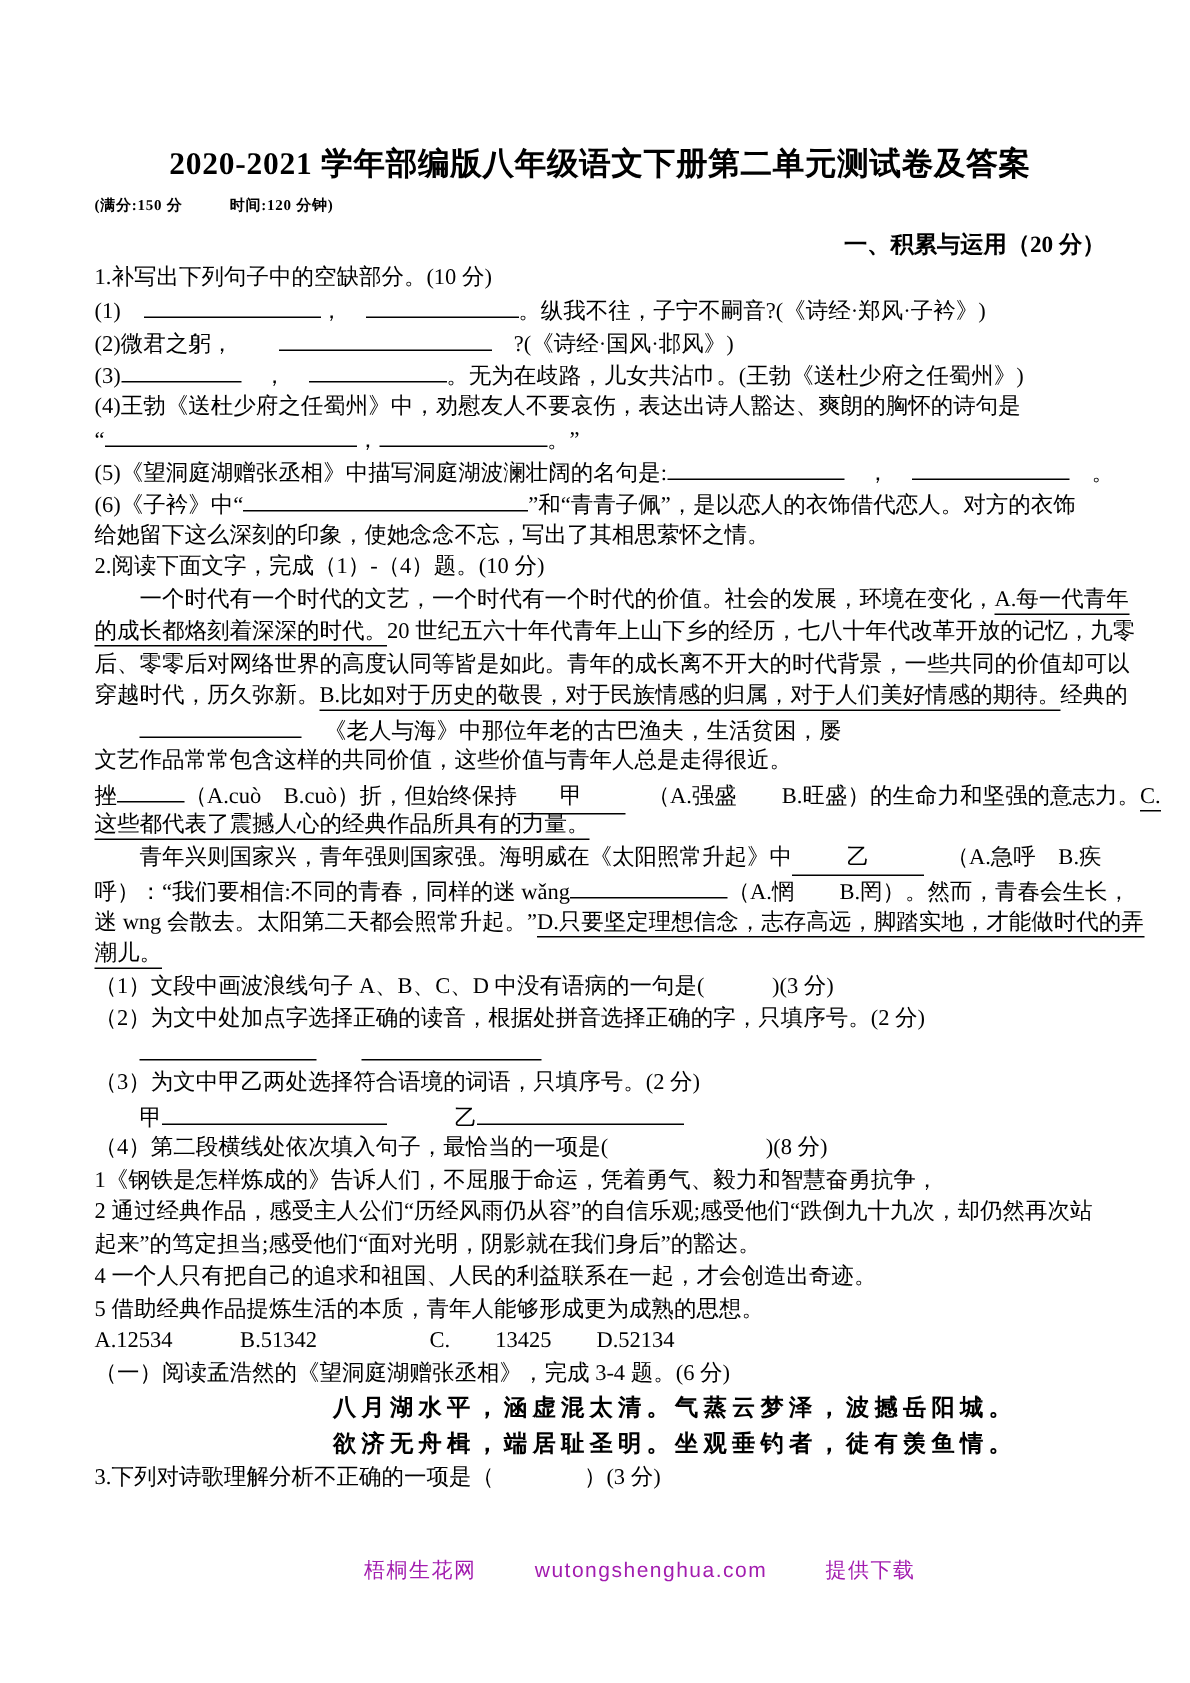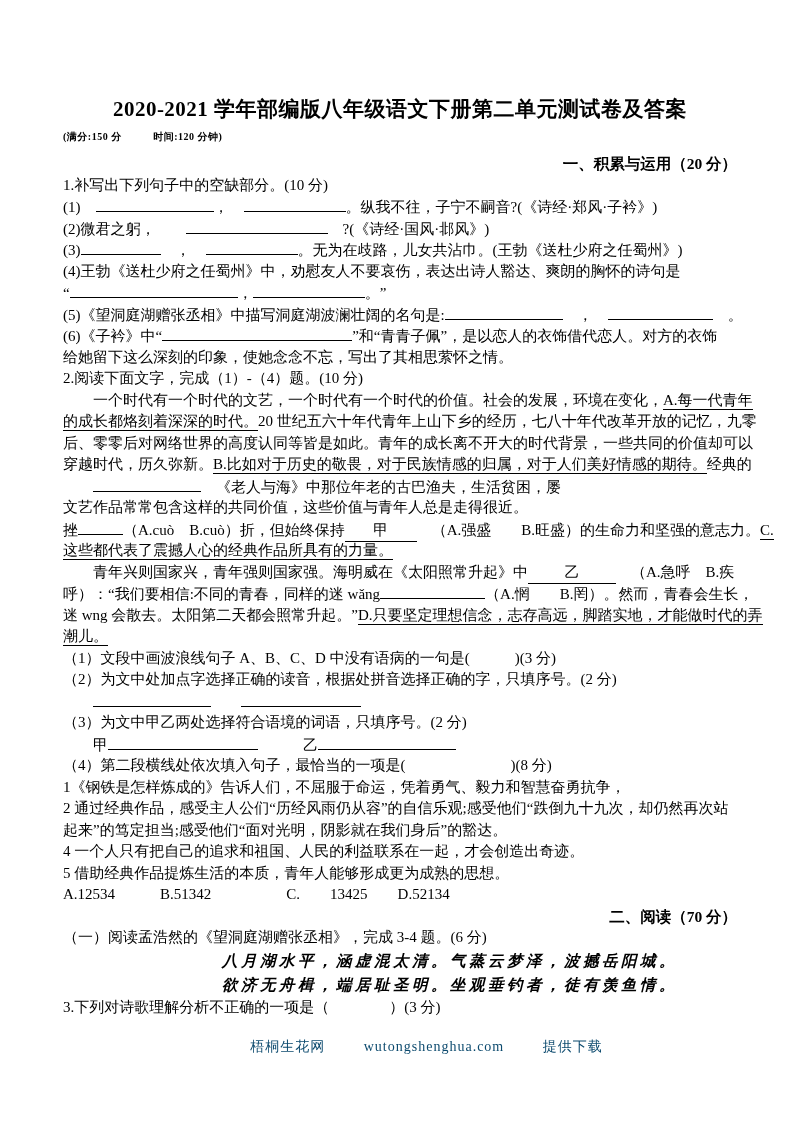--- a/index.html
+++ b/index.html
@@ -8,28 +8,28 @@
     position:relative;width:793px;height:1074px;background:#fff;color:#000;
     font-family:"Liberation Serif","DejaVu Serif",serif;
   }
   .content{position:absolute;left:63px;top:95px;width:674px;}
   .title{text-align:center;font-size:21px;font-weight:bold;letter-spacing:0.5px;white-space:nowrap;}
   .subtitle{text-align:left;font-size:10px;font-weight:bold;margin-top:7px;letter-spacing:0.5px;}
   .doc-lines{margin-top:9px;font-size:15px;}
   .line{line-height:21.5px;height:21.5px;white-space:nowrap;}
   .line.h{font-weight:bold;font-size:15.5px;text-align:right;}
   .line.indent{padding-left:30px;}
-  .line.poem{text-align:center;padding-left:100px;font-weight:bold;letter-spacing:3.5px;font-size:15.5px;height:24px;line-height:24px;font-style:italic;}
+  .line.poem{text-align:center;padding-left:100px;font-weight:bold;letter-spacing:3.5px;font-size:15.5px;height:24px;line-height:24px;}
   .tseg{}
   .useg{border-bottom:1px solid #000;padding-bottom:1px;}
   .blank{display:inline-block;border-bottom:1px solid #000;height:15px;vertical-align:baseline;}
   .label-blank{display:inline-block;border-bottom:1px solid #000;text-align:center;height:auto;vertical-align:baseline;}
   .footer{
     position:absolute;left:0;top:1038px;width:100%;text-align:center;
-    font-family:Liberation Serif, serif;font-size:14px;color:#0c4a6e;
+    font-family:Liberation Sans, sans-serif;font-size:14px;color:#a21caf;
     padding-left:60px;box-sizing:border-box;letter-spacing:1px;
   }
   .footer span{margin:0 17px;}
 </style>
 </head>
 <body>
 
 <div class="page">
   <div class="content">
     <div class="title">2020-2021 学年部编版八年级语文下册第二单元测试卷及答案</div>
@@ -63,21 +63,20 @@
         <div class="line indent"><span class="blank" style="width: 118px;"></span><span class="tseg">　　</span><span class="blank" style="width: 120px;"></span></div>
         <div class="line"><span class="tseg">（3）为文中甲乙两处选择符合语境的词语，只填序号。(2 分)</span></div>
         <div class="line"><span class="tseg">　　甲</span><span class="blank" style="width: 150px;"></span><span class="tseg">　　　乙</span><span class="blank" style="width: 138px;"></span></div>
         <div class="line"><span class="tseg">（4）第二段横线处依次填入句子，最恰当的一项是(　　　　　　　)(8 分)</span></div>
         <div class="line"><span class="tseg">1《钢铁是怎样炼成的》告诉人们，不屈服于命运，凭着勇气、毅力和智慧奋勇抗争，</span></div>
         <div class="line"><span class="tseg">2 通过经典作品，感受主人公们“历经风雨仍从容”的自信乐观;感受他们“跌倒九十九次，却仍然再次站</span></div>
         <div class="line"><span class="tseg">起来”的笃定担当;感受他们“面对光明，阴影就在我们身后”的豁达。</span></div>
         <div class="line"><span class="tseg">4 一个人只有把自己的追求和祖国、人民的利益联系在一起，才会创造出奇迹。</span></div>
         <div class="line"><span class="tseg">5 借助经典作品提炼生活的本质，青年人能够形成更为成熟的思想。</span></div>
         <div class="line"><span class="tseg">A.12534　　　B.51342　　　　　C.　　13425　　D.52134</span></div>
-        <div class="line h"><span class="tseg">二、阅读（70 分）</span></div>
         <div class="line"><span class="tseg">（一）阅读孟浩然的《望洞庭湖赠张丞相》，完成 3-4 题。(6 分)</span></div>
         <div class="line poem"><span class="tseg">八月湖水平，涵虚混太清。气蒸云梦泽，波撼岳阳城。</span></div>
         <div class="line poem"><span class="tseg">欲济无舟楫，端居耻圣明。坐观垂钓者，徒有羡鱼情。</span></div>
         <div class="line"><span class="tseg">3.下列对诗歌理解分析不正确的一项是（　　　　）(3 分)</span></div>
       </div>
   </div>
   <div class="footer">
     <span>梧桐生花网</span>
     <span>wutongshenghua.com</span>
     <span>提供下载</span>

